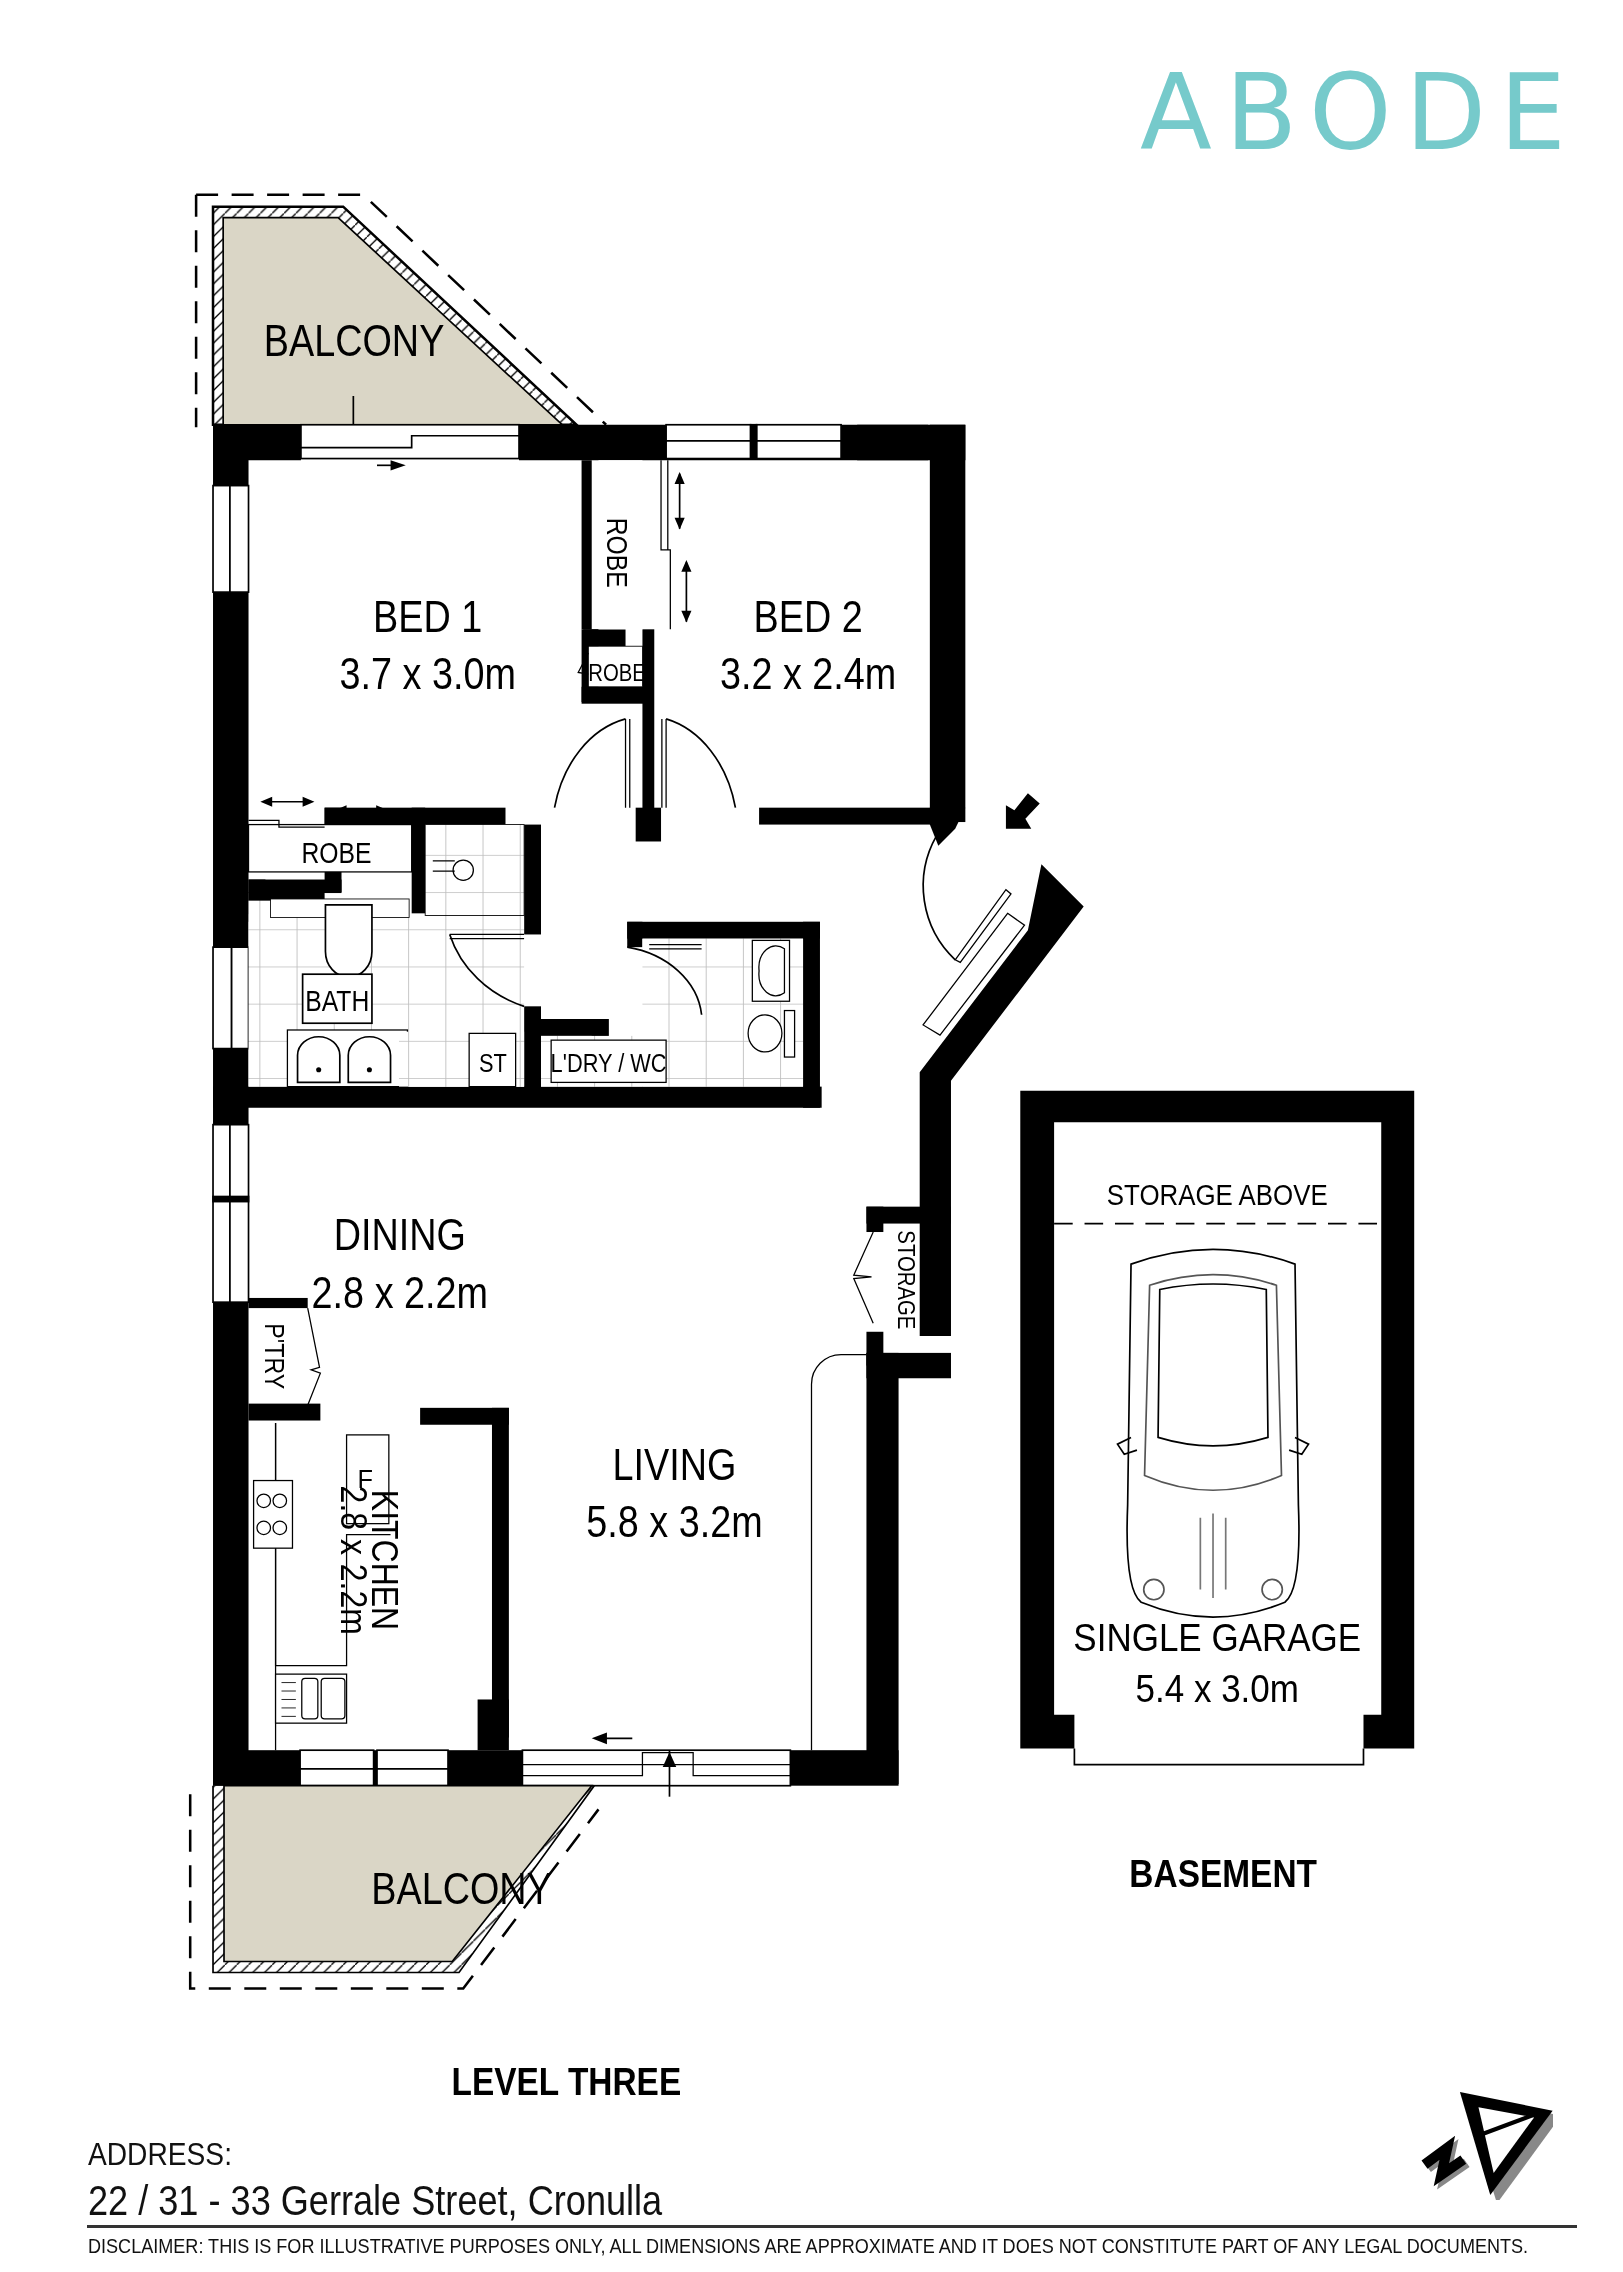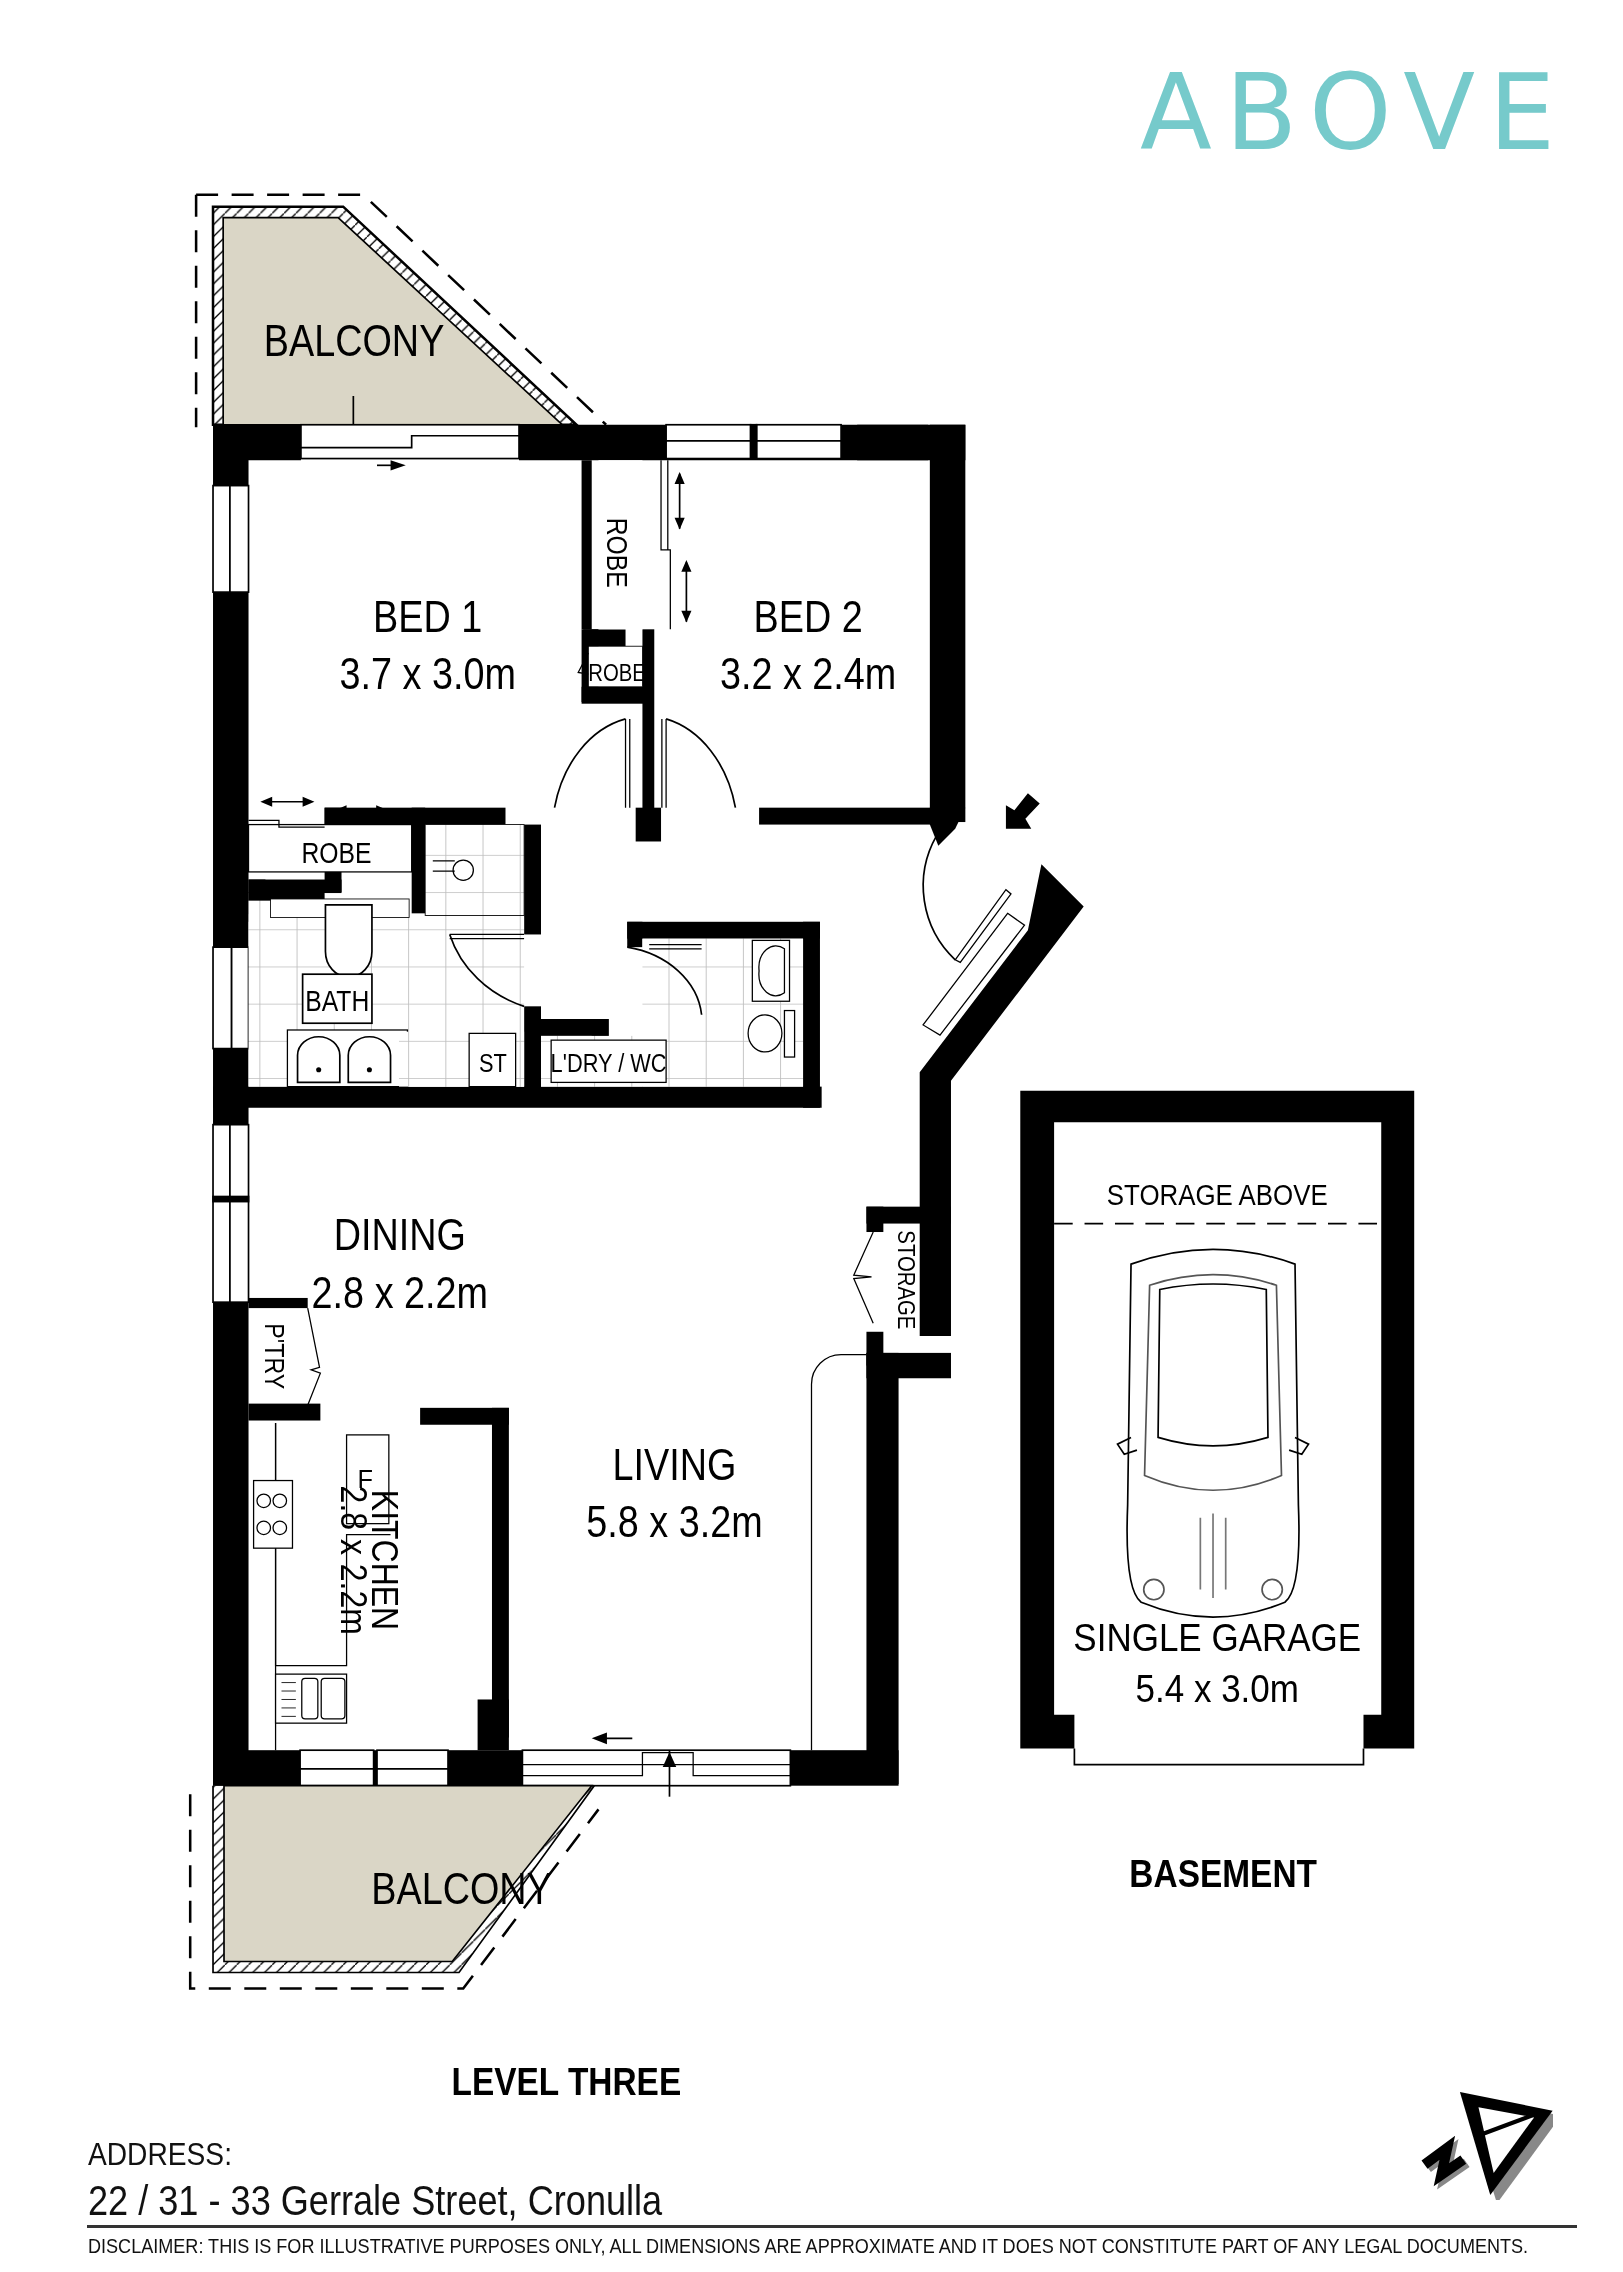--- a/index.html
+++ b/index.html
@@ -9,21 +9,21 @@
   .logo { position:absolute; left:1140px; top:61px; font-family:"DejaVu Sans", sans-serif; font-size:105px; letter-spacing:13.5px; color:#76CACB; font-weight:normal; line-height:1; }
   .address-label { position:absolute; left:88px; top:2136px; font-size:32px; color:#111; transform:scaleX(0.88); transform-origin:left top; }
   .address-value { position:absolute; left:88px; top:2177px; font-size:42px; color:#111; transform:scaleX(0.86); transform-origin:left top; white-space:nowrap; }
   .rule { position:absolute; left:87px; top:2225px; width:1490px; height:2.5px; background:#333; }
   .disclaimer { position:absolute; left:88px; top:2234px; font-size:21px; color:#111; white-space:nowrap; transform:scaleX(0.86); transform-origin:left top; }
   .compass { position:absolute; left:1409px; top:2082px; width:144px; height:118px; }
 </style>
 </head>
 <body>
 
-<div class="logo">ABOVE</div>
+<div class="logo">ABODE</div>
 
 <svg id="plan" viewBox="0 0 1920 2688" xmlns="http://www.w3.org/2000/svg">
   <defs>
     <pattern id="tiles" width="44" height="44" patternUnits="userSpaceOnUse">
       <rect width="44" height="44" fill="#fff"></rect>
       <path d="M44 0 V44 M0 44 H44" stroke="#BDBDBD" stroke-width="2"></path>
     </pattern>
     <pattern id="hatch" width="14" height="14" patternUnits="userSpaceOnUse">
       <path d="M0 14 L14 0" stroke="#000" stroke-width="1.5"></path>
     </pattern>

